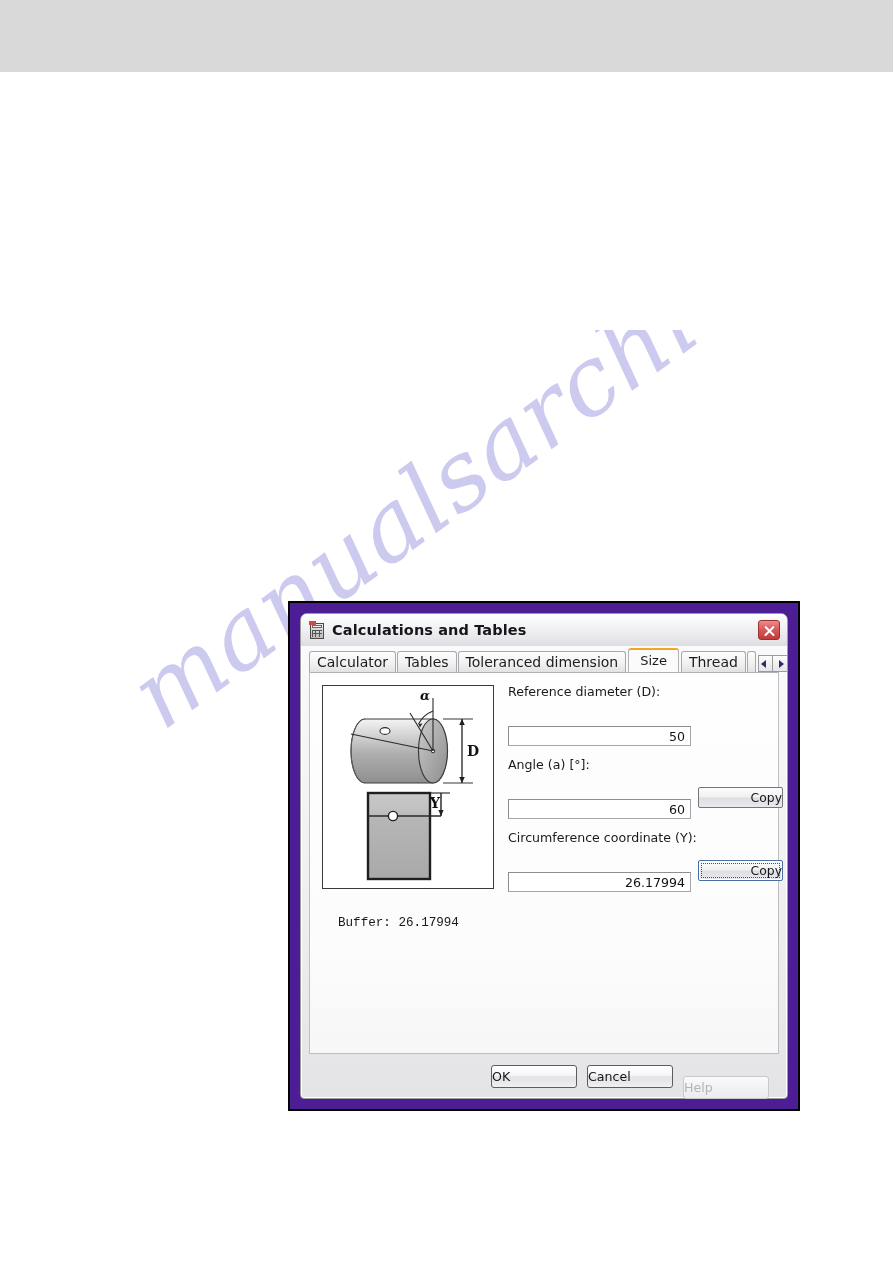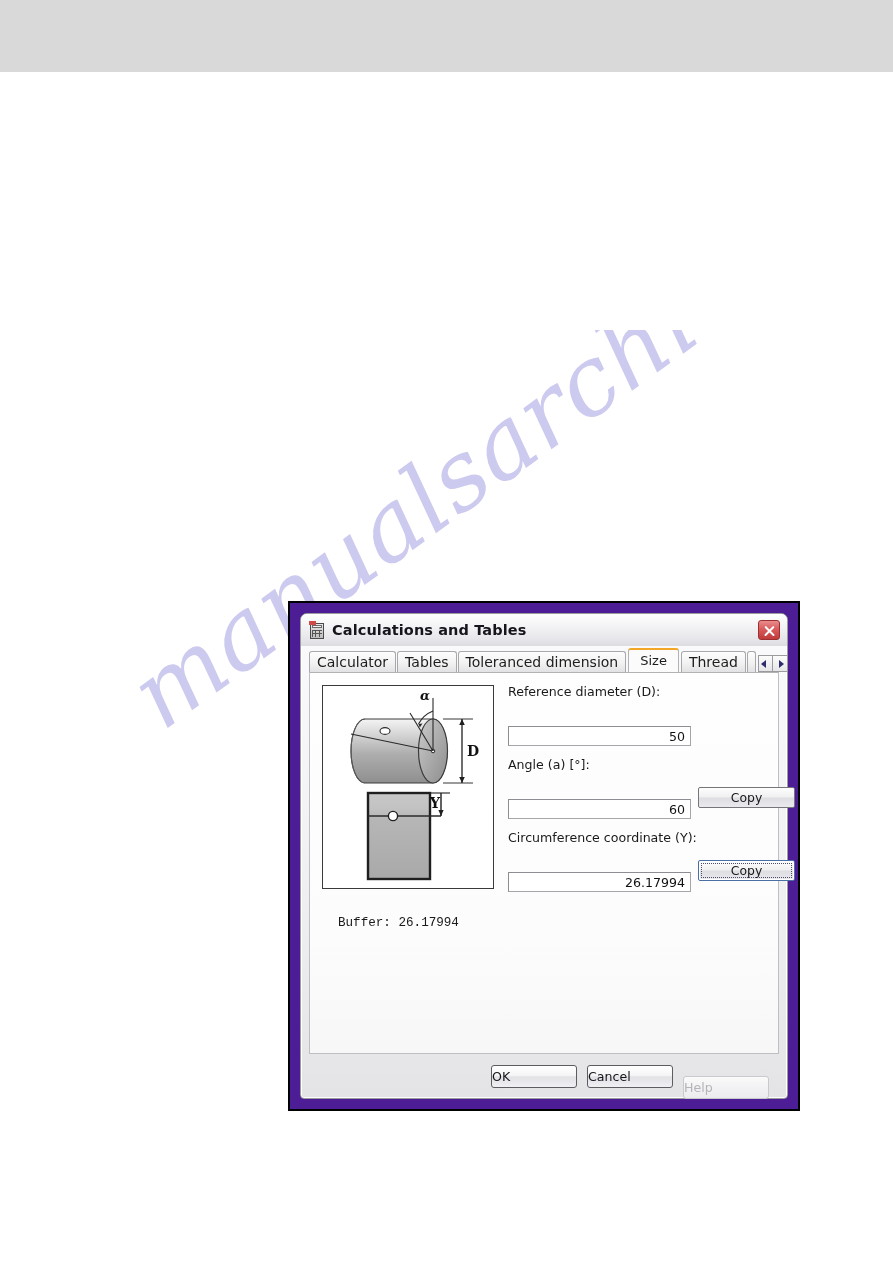--- a/index.html
+++ b/index.html
@@ -278,31 +278,31 @@
     box-sizing: border-box;
     text-align: right;
     padding-right: 5px;
     font-family: "DejaVu Sans", sans-serif;
     font-size: 12.6px;
     color: #111111;
     flex: 0 0 auto;
     margin-top: 24px;
   }
   .copy-btn {
-    width: 97px;
+    width: 85px;
     height: 21px;
     margin-left: 7px;
     background: linear-gradient(to bottom, #fdfdfd 0%, #f0f0f1 48%, #dedee2 52%, #eaeaee 100%);
     border: 1px solid #767679;
     border-radius: 2px;
     box-sizing: border-box;
     font-family: "DejaVu Sans", sans-serif;
     font-size: 12.4px;
     color: #17171c;
-    text-align: center;
+    text-align: right;
     line-height: 19px;
     flex: 0 0 auto;
   }
   .copy-btn.focused {
     border: 1px solid #4a6fa5;
     box-shadow: inset 0 0 0 1px #ffffff;
     position: relative;
   }
   .copy-btn.focused::after {
     content: "";

